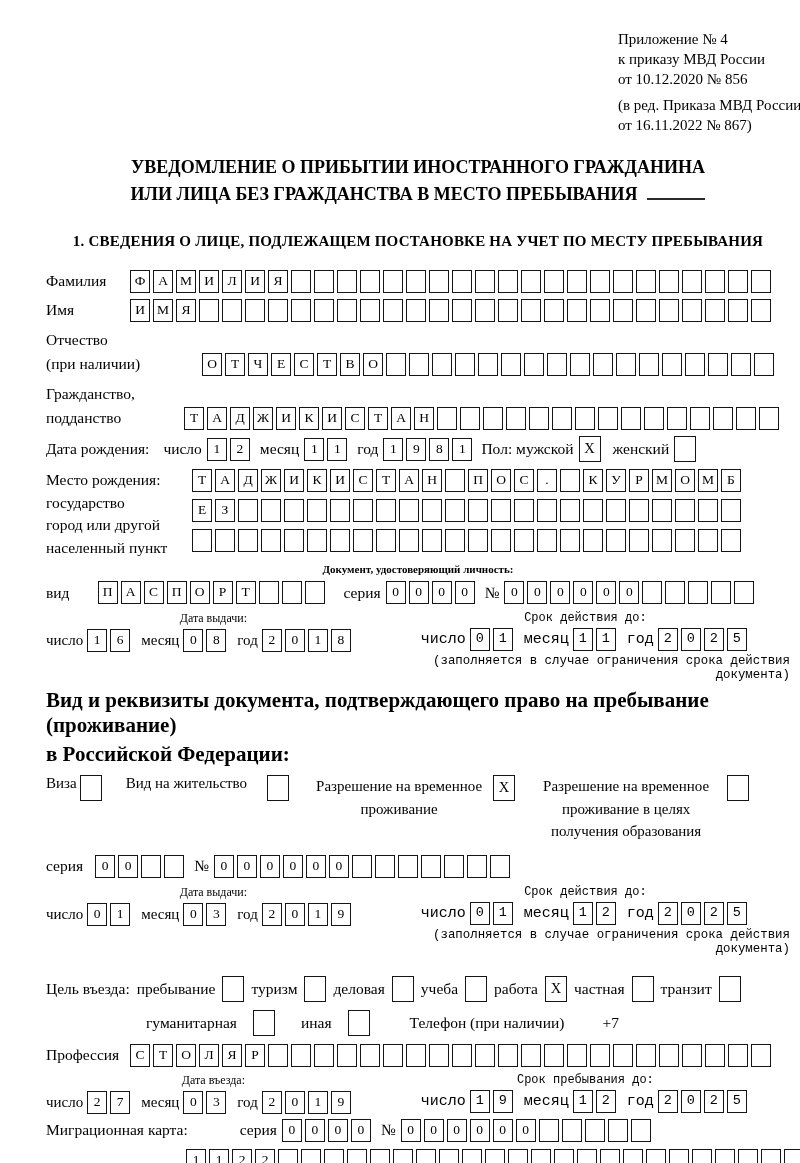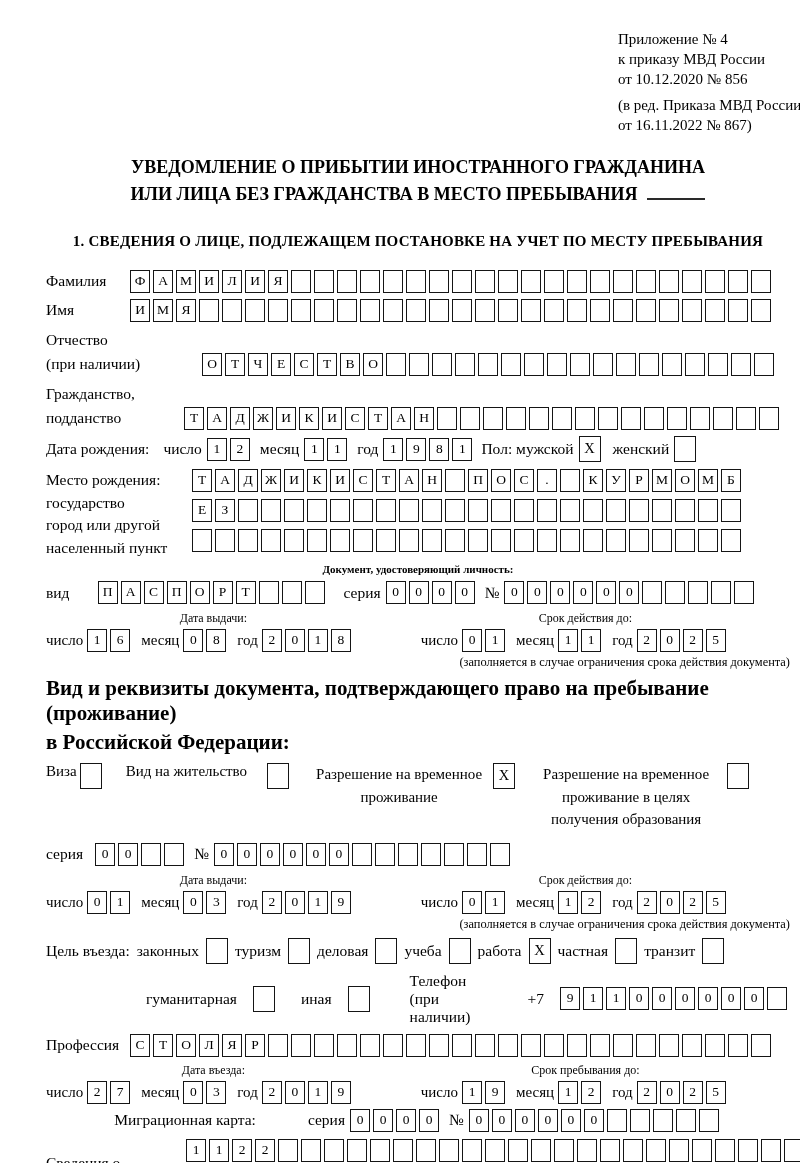--- a/index.html
+++ b/index.html
@@ -32,21 +32,21 @@
   .w138{width:138px;}
   .lines{line-height:1.55;}
 
   
   .inl{display:flex;align-items:center;font-size:15.5px;margin-bottom:7px;flex-wrap:nowrap;}
   .inl .g{margin-left:7px;margin-right:5px;flex-shrink:0;}
 
   
   .dates{display:flex;margin:3px 0 2px;}
   .dl{width:45%;}
-  .dr{width:55%;}
+  .dr{width:55%;font-family:Liberation Mono, monospace;}
   .d-head{font-size:12px;text-align:center;margin-bottom:3px;}
   .d-line{display:flex;align-items:center;font-size:15px;}
   .d-line .g{margin-right:4px;margin-left:8px;flex-shrink:0;}
   .d-line .g:first-child{margin-left:0;}
   .note{font-size:12.4px;text-align:right;margin-top:3px;}
 
   .center-bold{font-weight:bold;font-size:11px;text-align:center;margin:4px 0 6px;}
   .plain{font-size:21px;margin-bottom:8px;font-weight:bold;}
 
   .visa-row{display:flex;align-items:flex-start;margin:2px 0 12px;font-size:15px;}
@@ -214,23 +214,23 @@
         <span class="cells"><span class="box">0</span><span class="box">1</span></span>
         <span class="g">месяц</span>
         <span class="cells"><span class="box">1</span><span class="box">2</span></span>
         <span class="g">год</span>
         <span class="cells"><span class="box">2</span><span class="box">0</span><span class="box">2</span><span class="box">5</span></span>
       </div>
       <div class="note">(заполняется в случае ограничения срока действия документа)</div>
     </div>
   </div>
 
-  <div class="purpose" style="margin-top:6px;">
+  <div class="purpose" style="margin-top:20px;">
     <span>Цель въезда:</span>
-    <span>законных</span>
+    <span>пребывание</span>
     <span class="cells cb"><span class="box"></span></span>
     <span>туризм</span>
     <span class="cells cb"><span class="box"></span></span>
     <span>деловая</span>
     <span class="cells cb"><span class="box"></span></span>
     <span>учеба</span>
     <span class="cells cb"><span class="box"></span></span>
     <span>работа</span>
     <span class="cells cb"><span class="box">X</span></span>
     <span>частная</span>
@@ -239,21 +239,20 @@
     <span class="cells cb"><span class="box"></span></span>
   </div>
 
   <div class="purpose" style="margin-left:100px;gap:16px;">
     <span>гуманитарная</span>
     <span class="cells cb"><span class="box"></span></span>
     <span style="margin-left:10px;">иная</span>
     <span class="cells cb"><span class="box"></span></span>
     <span style="margin-left:24px;">Телефон (при наличии)</span>
     <span style="margin-left:22px;">+7</span>
-    <span class="cells"><span class="box">9</span><span class="box">1</span><span class="box">1</span><span class="box">0</span><span class="box">0</span><span class="box">0</span><span class="box">0</span><span class="box">0</span><span class="box">0</span><span class="box"></span></span>
   </div>
 
   <div class="row" style="margin-top:4px;">
     <span class="lbl w84">Профессия</span>
     <span class="cells"><span class="box">С</span><span class="box">Т</span><span class="box">О</span><span class="box">Л</span><span class="box">Я</span><span class="box">Р</span><span class="box"></span><span class="box"></span><span class="box"></span><span class="box"></span><span class="box"></span><span class="box"></span><span class="box"></span><span class="box"></span><span class="box"></span><span class="box"></span><span class="box"></span><span class="box"></span><span class="box"></span><span class="box"></span><span class="box"></span><span class="box"></span><span class="box"></span><span class="box"></span><span class="box"></span><span class="box"></span><span class="box"></span><span class="box"></span></span>
   </div>
 
   <div class="dates">
     <div class="dl">
       <div class="d-head">Дата въезда:</div>
@@ -272,21 +271,21 @@
         <span class="g">число</span>
         <span class="cells"><span class="box">1</span><span class="box">9</span></span>
         <span class="g">месяц</span>
         <span class="cells"><span class="box">1</span><span class="box">2</span></span>
         <span class="g">год</span>
         <span class="cells"><span class="box">2</span><span class="box">0</span><span class="box">2</span><span class="box">5</span></span>
       </div>
     </div>
   </div>
 
-  <div class="inl" style="margin-top:5px;justify-content:center;">
+  <div class="inl" style="margin-top:5px;">
     <span>Миграционная карта:</span>
     <span class="g" style="margin-left:52px;">серия</span>
     <span class="cells"><span class="box">0</span><span class="box">0</span><span class="box">0</span><span class="box">0</span></span>
     <span class="g">№</span>
     <span class="cells"><span class="box">0</span><span class="box">0</span><span class="box">0</span><span class="box">0</span><span class="box">0</span><span class="box">0</span><span class="box"></span><span class="box"></span><span class="box"></span><span class="box"></span><span class="box"></span></span>
   </div>
 
   <div class="rep">
     <div class="rep-lbls">
       <div>Сведения о</div>

